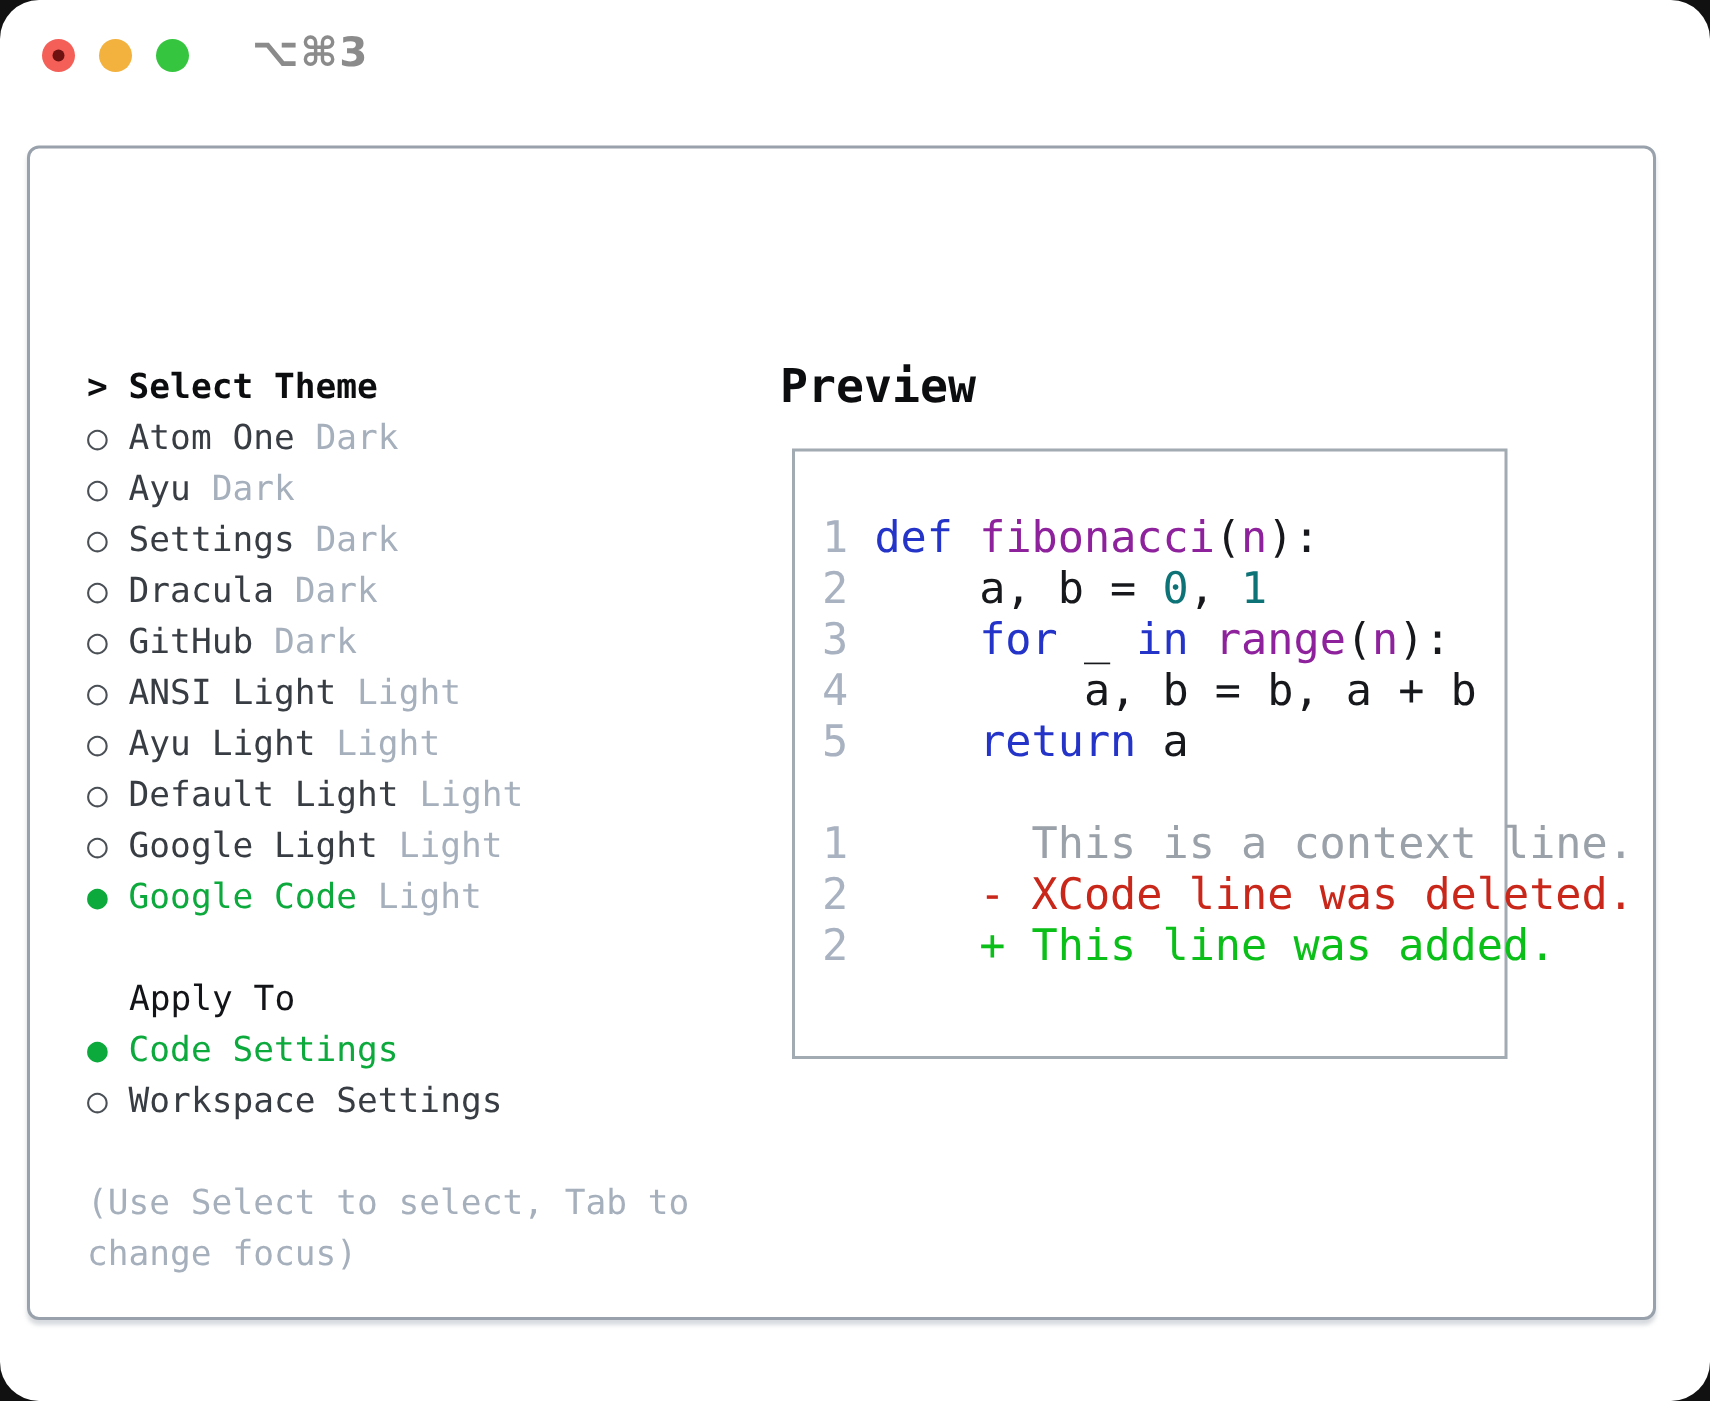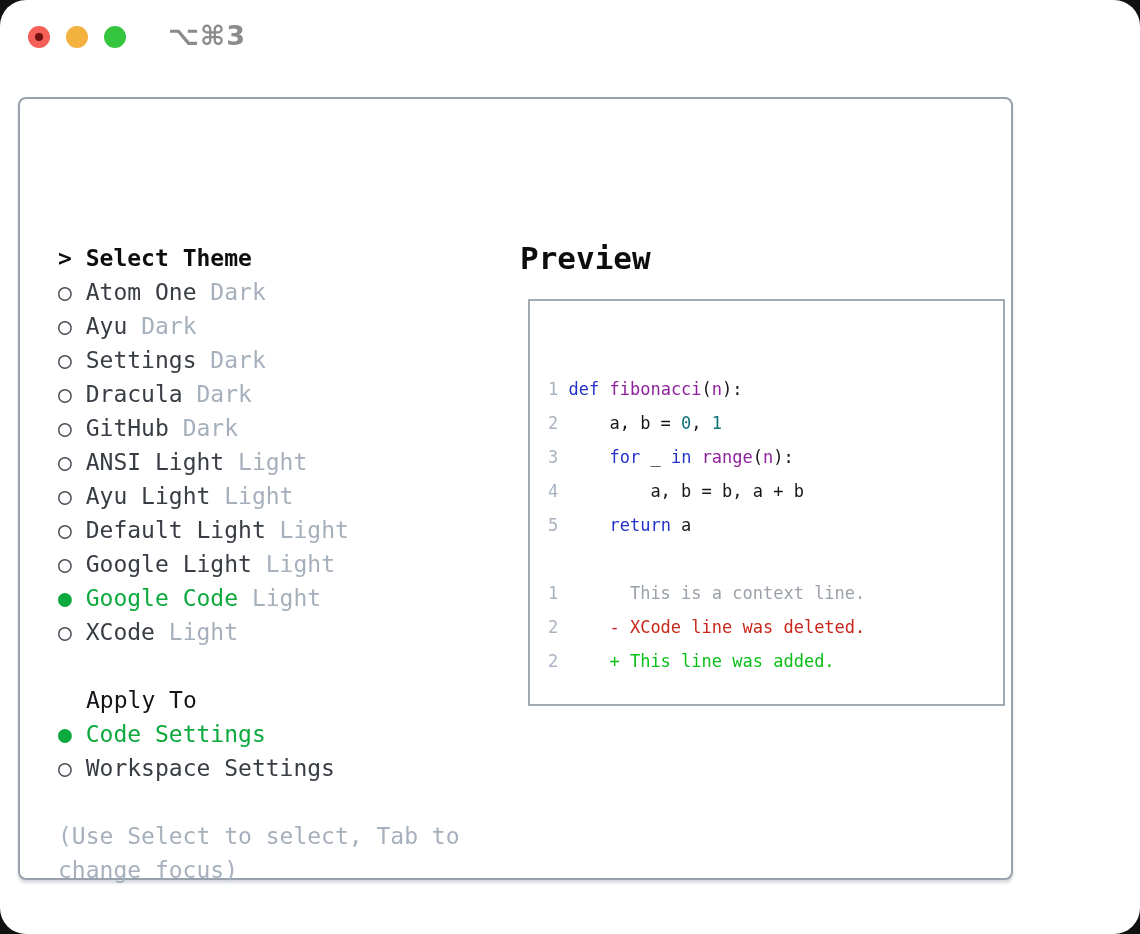--- a/index.html
+++ b/index.html
@@ -19,21 +19,21 @@
   .tl-red::after{content:"";position:absolute;left:7px;top:7px;width:8px;height:8px;border-radius:50%;background:#6d1111;}
   .tl-yellow{left:66px;background:#f3b13d;}
   .tl-green{left:104px;background:#35c53f;}
   .shortcut{
     position:absolute;left:168px;top:20px;
     font-family:"DejaVu Sans","Liberation Sans",sans-serif;
     font-size:27px;font-weight:bold;color:#8b8b8b;letter-spacing:1px;
   }
   
   .content-box{
-    position:absolute;left:18px;top:97px;width:995px;height:783px;
+    position:absolute;left:18px;top:97px;width:1086px;height:783px;
     border:2px solid var(--border);border-radius:8px;background:#fff;
     box-shadow:0 3px 3px rgba(140,150,160,.35);
     padding-left:28px;
   }
   
   .left-pane{
     position:absolute;left:38px;top:142px;
     font-size:23px;line-height:34px;color:var(--listtext);
   }
   .row{height:34px;white-space:pre;}
@@ -50,21 +50,21 @@
   .preview-title{
     position:absolute;left:500px;top:142px;height:34px;line-height:34px;
     font-size:31px;font-weight:bold;color:#0c0d0f;
   }
   .preview-box{
     position:absolute;left:508px;top:200px;width:477px;height:407px;
     border:2px solid #a2aab2;background:#fff;
   }
   .code{
     position:absolute;left:18px;top:40px;
-    font-size:17px;line-height:34px;color:var(--plain);margin-top:31px;
+    font-size:29px;line-height:34px;color:var(--plain);
   }
   .cline{height:34px;white-space:pre;}
   .ln{color:var(--ln);}
   .tk-k{color:var(--kw);}
   .tk-f{color:var(--fn);}
   .tk-n{color:var(--num);}
   .tk-p{color:var(--plain);}
   .diff-context{color:var(--ctx);}
   .diff-deleted{color:var(--del);}
   .diff-added{color:var(--add);}
@@ -87,21 +87,20 @@
           <div class="row"><span class="bullet">○</span> <span class="tname">Atom One</span> <span class="variant">Dark</span></div>
           <div class="row"><span class="bullet">○</span> <span class="tname">Ayu</span> <span class="variant">Dark</span></div>
           <div class="row"><span class="bullet">○</span> <span class="tname">Settings</span> <span class="variant">Dark</span></div>
           <div class="row"><span class="bullet">○</span> <span class="tname">Dracula</span> <span class="variant">Dark</span></div>
           <div class="row"><span class="bullet">○</span> <span class="tname">GitHub</span> <span class="variant">Dark</span></div>
           <div class="row"><span class="bullet">○</span> <span class="tname">ANSI Light</span> <span class="variant">Light</span></div>
           <div class="row"><span class="bullet">○</span> <span class="tname">Ayu Light</span> <span class="variant">Light</span></div>
           <div class="row"><span class="bullet">○</span> <span class="tname">Default Light</span> <span class="variant">Light</span></div>
           <div class="row"><span class="bullet">○</span> <span class="tname">Google Light</span> <span class="variant">Light</span></div>
           <div class="row"><span class="bullet on">●</span> <span class="tname on">Google Code</span> <span class="variant">Light</span></div>
-          <div class="row"><span class="bullet">○</span> <span class="tname">XCode</span> <span class="variant">Light</span></div>
         </div>
       <div class="spacer34"></div>
       <div class="row apply-title">Apply To</div>
       <div id="apply-list">
           <div class="row"><span class="bullet on">●</span> <span class="tname on">Code Settings</span></div>
           <div class="row"><span class="bullet">○</span> <span class="tname">Workspace Settings</span></div>
         </div>
       <div class="spacer34"></div>
       <div class="hint">(Use Select to select, Tab to change focus)</div>
     </div>

